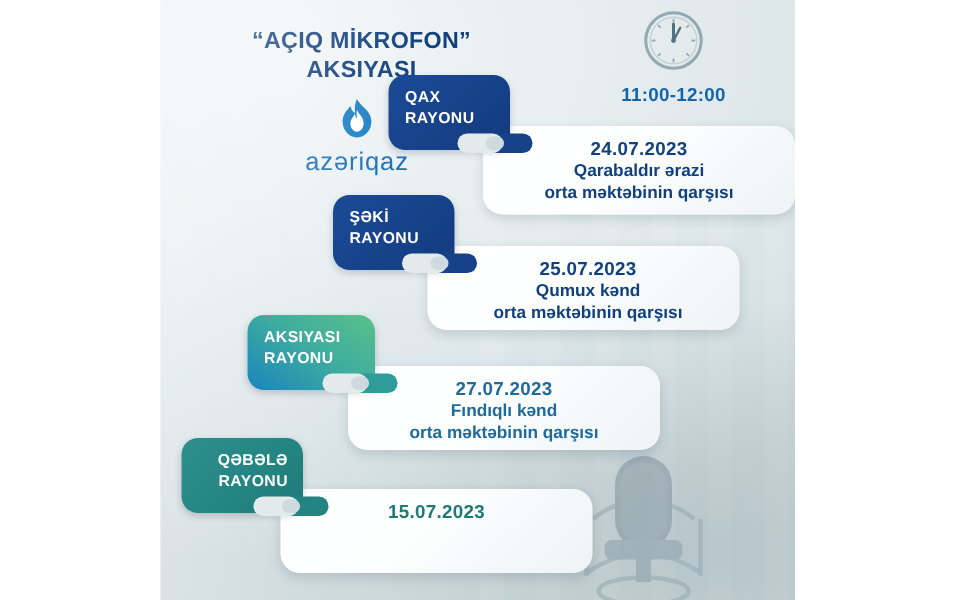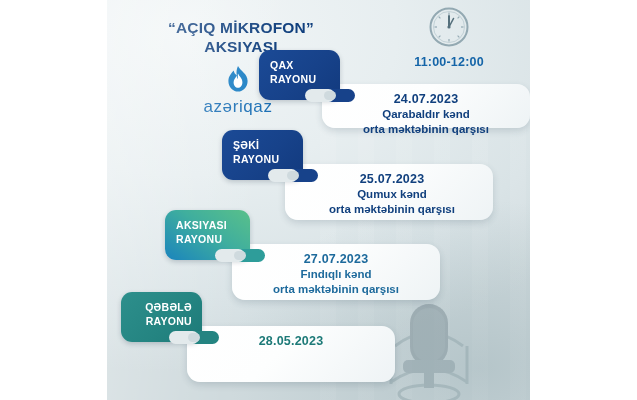--- a/index.html
+++ b/index.html
@@ -221,23 +221,23 @@
           </g>
           <line x1="21" y1="21" x2="21" y2="10" stroke="#55707c" stroke-width="2" stroke-linecap="round"></line>
           <line x1="21" y1="21" x2="25.5" y2="12.5" stroke="#55707c" stroke-width="1.6" stroke-linecap="round"></line>
           <circle cx="21" cy="21" r="1.6" fill="#55707c"></circle>
         </svg>
       </span>
       <div class="time">11:00-12:00</div>
     </div>
 
     <div class="row">
-      <div class="card" style="left:215px; top:84px; width:208px; height:44px;">
+      <div class="card" style="left:215px; top:84px; width:208px; height:59px;">
         <div class="date c-navy">24.07.2023</div>
-        <div class="l1 c-navy">Qarabaldır kənd</div>
+        <div class="l1 c-navy">Qarabaldır ərazi</div>
         <div class="l2 c-navy">orta məktəbinin qarşısı</div>
       </div>
 
       <div class="tag t-navy" style="left:152px; top:50px; width:81px; height:50px;">
         <span>QAX</span>
         <span class="l2">RAYONU</span>
       </div>
 
       <div class="connector" style="left:196px; top:84px;">
         <svg width="54" height="24" viewBox="0 0 54 24" aria-hidden="true">
@@ -285,21 +285,21 @@
         <svg width="54" height="24" viewBox="0 0 54 24" aria-hidden="true">
           <rect x="22" y="5" width="30" height="13" rx="6.5" fill="#2e9d9a"></rect>
           <rect x="2" y="5" width="30" height="13" rx="6.5" fill="#e3eaec"></rect>
           <rect x="21" y="7" width="12" height="9" rx="4.5" fill="#cfdade"></rect>
         </svg>
       </div>
     </div>
 
     <div class="row">
       <div class="card" style="left:80px; top:326px; width:208px; height:56px;">
-        <div class="date c-teal">28.05.2023</div>
+        <div class="date c-teal">15.07.2023</div>
       </div>
 
       <div class="tag t-teal" style="left:14px; top:292px; width:81px; height:50px;">
         <span>QƏBƏLƏ</span>
         <span class="l2">RAYONU</span>
       </div>
 
       <div class="connector" style="left:60px; top:326px;">
         <svg width="54" height="24" viewBox="0 0 54 24" aria-hidden="true">
           <rect x="22" y="5" width="30" height="13" rx="6.5" fill="#248481"></rect>

